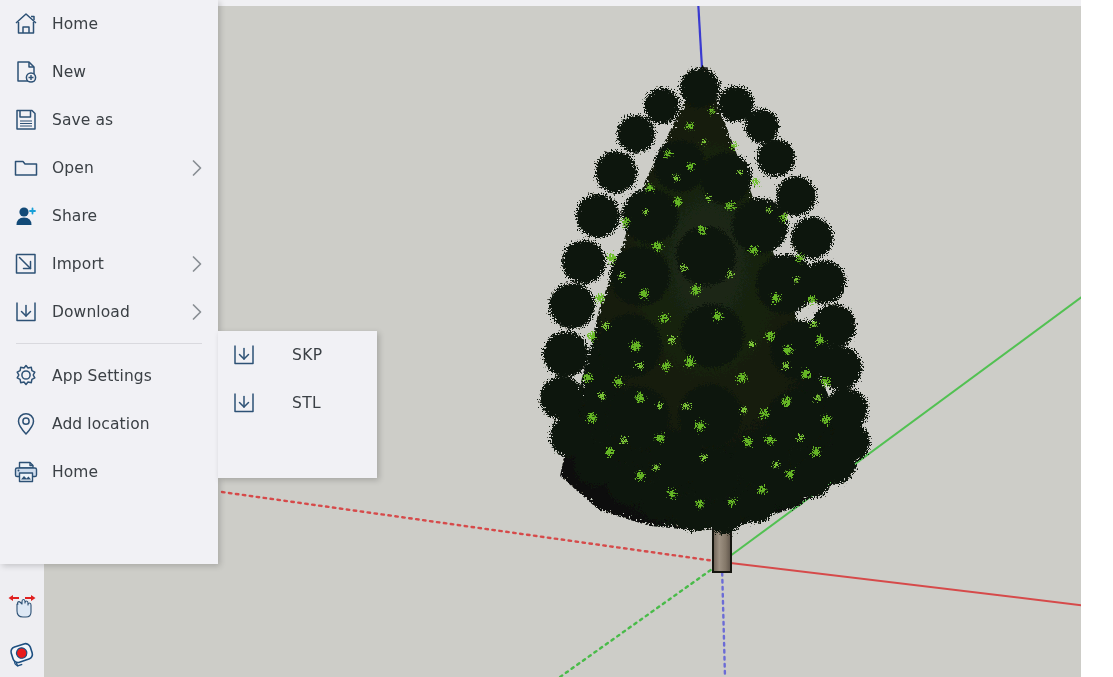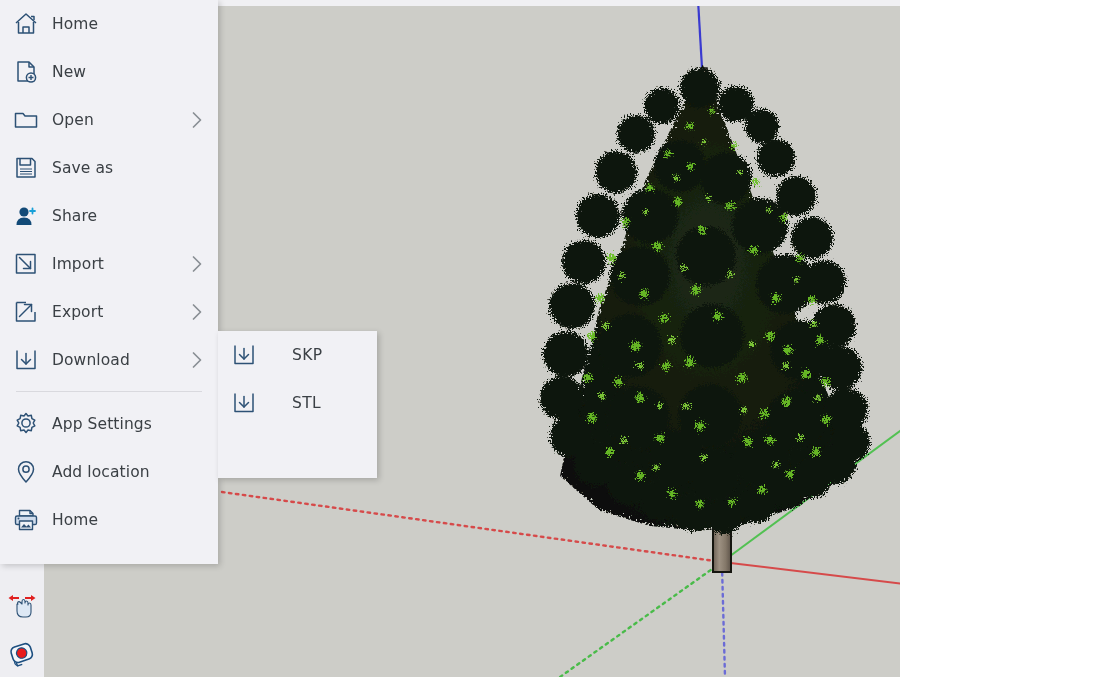--- a/index.html
+++ b/index.html
@@ -3,21 +3,21 @@
 <meta charset="utf-8">
 <style>
   * { box-sizing: border-box; margin: 0; padding: 0; }
   html, body {
     width: 1113px; height: 677px;
     overflow: hidden;
     font-family: "DejaVu Sans", sans-serif;
   }
   #app {
     position: relative;
-    width: 900px; height: 677px;
+    width: 1081px; height: 677px;
     background: #ccccc7;
     overflow: hidden;
   }
 
   
   .top-strip {
     position: absolute;
     left: 0; top: 0;
     width: 1113px; height: 6px;
     background: #f0f0f3;
@@ -368,40 +368,40 @@
           <circle cx="18" cy="18.5" r="4.6" fill="#f1f1f5"></circle>
           <path d="M18 16 L18 21 M15.5 18.5 L20.5 18.5" stroke-width="1.4"></path>
         </svg>
       </span>
       <span class="mi-label">New</span>
     </div>
 
     <div class="menu-item">
       <span class="mi-icon">
         <svg class="icon" width="26" height="26" viewBox="0 0 26 26" fill="none" stroke="#2d5175" stroke-width="1.5" stroke-linejoin="round">
+          <path d="M4 3.5 L19 3.5 L22 6.5 L22 22 L4 22 Z"></path>
+          <path d="M7 3.5 L7 10 L17.5 10 L17.5 3.5"></path>
+          <path d="M7 14 L19 14 M7 16.5 L19 16.5 M7 19 L19 19" stroke-width="1.2"></path>
+        </svg>
+      </span>
+      <span class="mi-label">Save as</span>
+    </div>
+
+    <div class="menu-item">
+      <span class="mi-icon">
+        <svg class="icon" width="26" height="26" viewBox="0 0 26 26" fill="none" stroke="#2d5175" stroke-width="1.5" stroke-linejoin="round">
           <path d="M2.5 20 L2.5 6.5 L10 6.5 L12 9 L23.5 9 L23.5 20 Z"></path>
         </svg>
       </span>
       <span class="mi-label">Open</span>
       <span class="mi-chev">
         <svg class="icon" width="14" height="22" viewBox="0 0 14 22" fill="none" stroke="#8a8f94" stroke-width="1.7" stroke-linecap="round" stroke-linejoin="round">
           <path d="M3.5 4 L10.5 11 L3.5 18"></path>
         </svg>
       </span>
-    </div>
-
-    <div class="menu-item">
-      <span class="mi-icon">
-        <svg class="icon" width="26" height="26" viewBox="0 0 26 26" fill="none" stroke="#2d5175" stroke-width="1.5" stroke-linejoin="round">
-          <path d="M4 3.5 L19 3.5 L22 6.5 L22 22 L4 22 Z"></path>
-          <path d="M7 3.5 L7 10 L17.5 10 L17.5 3.5"></path>
-          <path d="M7 14 L19 14 M7 16.5 L19 16.5 M7 19 L19 19" stroke-width="1.2"></path>
-        </svg>
-      </span>
-      <span class="mi-label">Save as</span>
     </div>
 
     <div class="menu-item">
       <span class="mi-icon">
         <svg class="icon" width="26" height="26" viewBox="0 0 26 26">
           <circle cx="11" cy="9" r="4.6" fill="#124a77"></circle>
           <path d="M3.5 22 Q3.5 14.5 11 14.5 Q18.5 14.5 18.5 22 Z" fill="#124a77"></path>
           <g stroke="#18a0d8" stroke-width="1.8" stroke-linecap="round">
             <path d="M19.5 5.5 L19.5 10.5 M17 8 L22 8"></path>
           </g>
@@ -420,36 +420,20 @@
         </svg>
       </span>
       <span class="mi-label">Import</span>
       <span class="mi-chev">
         <svg class="icon" width="14" height="22" viewBox="0 0 14 22" fill="none" stroke="#8a8f94" stroke-width="1.7" stroke-linecap="round" stroke-linejoin="round">
           <path d="M3.5 4 L10.5 11 L3.5 18"></path>
         </svg>
       </span>
     </div>
 
-    <div class="menu-item">
-      <span class="mi-icon">
-        <svg class="icon" width="26" height="26" viewBox="0 0 26 26" fill="none" stroke="#2d5175" stroke-width="1.5" stroke-linejoin="round">
-          <path d="M3.5 3.5 L3.5 22 L22 22 L22 13"></path>
-          <path d="M3.5 3.5 L13 3.5"></path>
-          <path d="M6.5 17.5 L18.5 5.5" stroke-linecap="round"></path>
-          <path d="M11.5 5.5 L18.5 5.5 L18.5 12.5" stroke-linecap="round"></path>
-        </svg>
-      </span>
-      <span class="mi-label">Export</span>
-      <span class="mi-chev">
-        <svg class="icon" width="14" height="22" viewBox="0 0 14 22" fill="none" stroke="#8a8f94" stroke-width="1.7" stroke-linecap="round" stroke-linejoin="round">
-          <path d="M3.5 4 L10.5 11 L3.5 18"></path>
-        </svg>
-      </span>
-    </div>
 
     <div class="menu-item">
       <span class="mi-icon">
         <svg class="icon" width="26" height="26" viewBox="0 0 26 26" fill="none" stroke="#2d5175" stroke-width="1.5" stroke-linejoin="round">
           <path d="M4 3.5 L4 21.5 L22 21.5 L22 3.5"></path>
           <path d="M13 6.5 L13 17" stroke-linecap="round"></path>
           <path d="M8.5 12.5 L13 17 L17.5 12.5" stroke-linecap="round"></path>
         </svg>
       </span>
       <span class="mi-label">Download</span>

